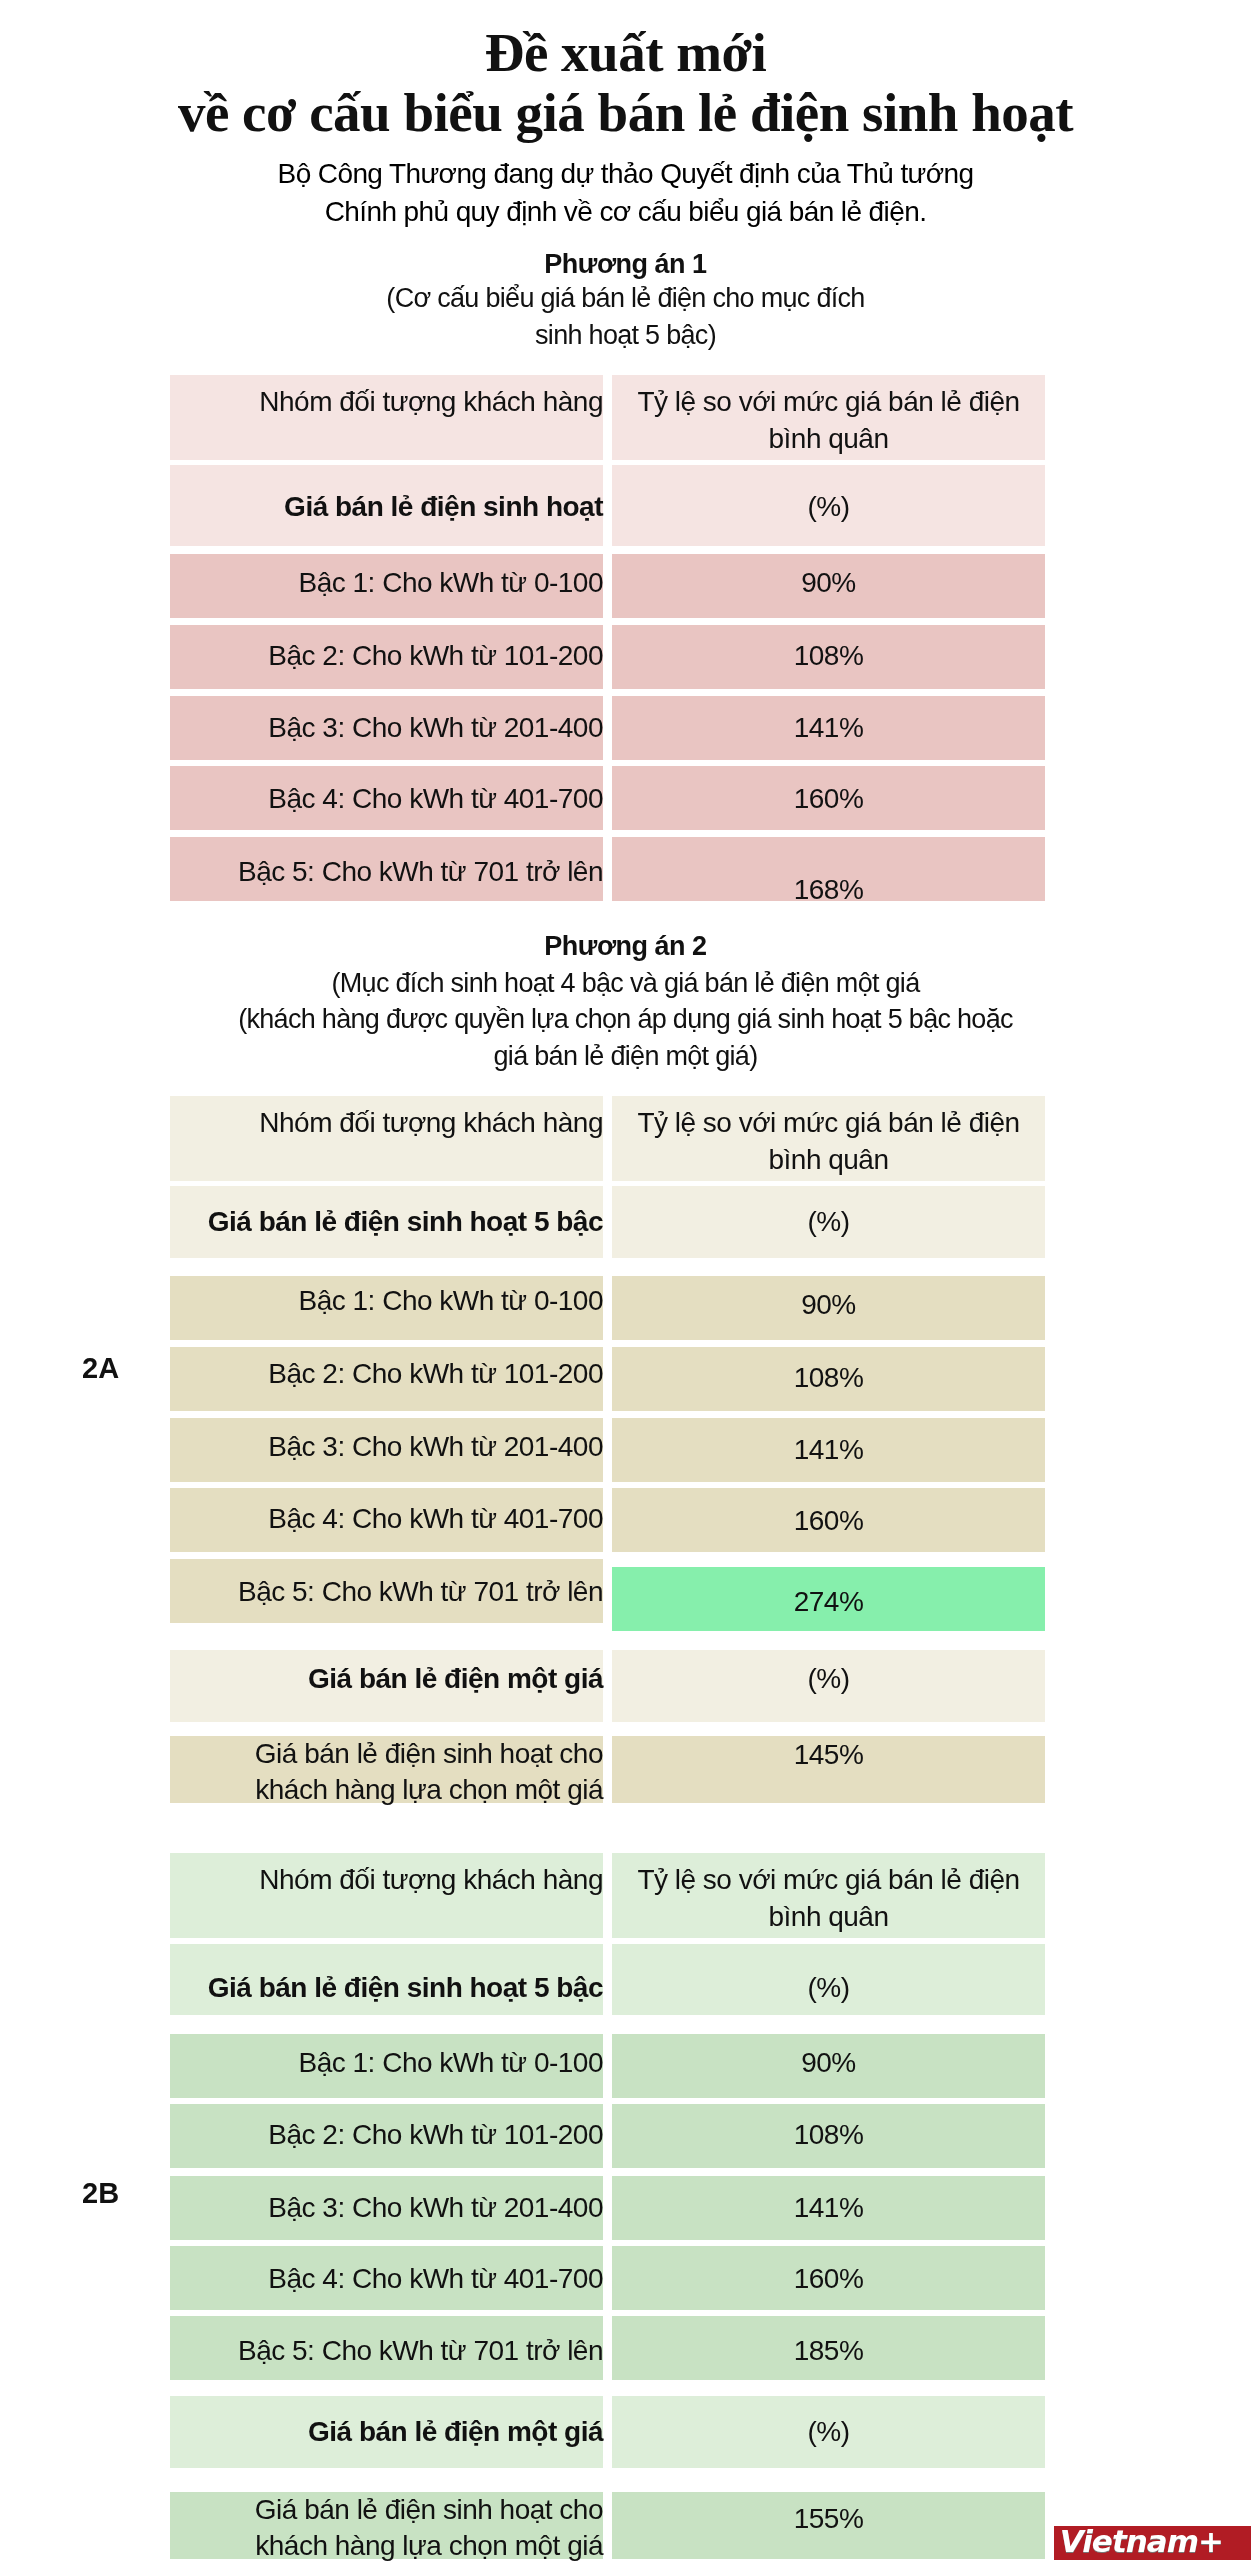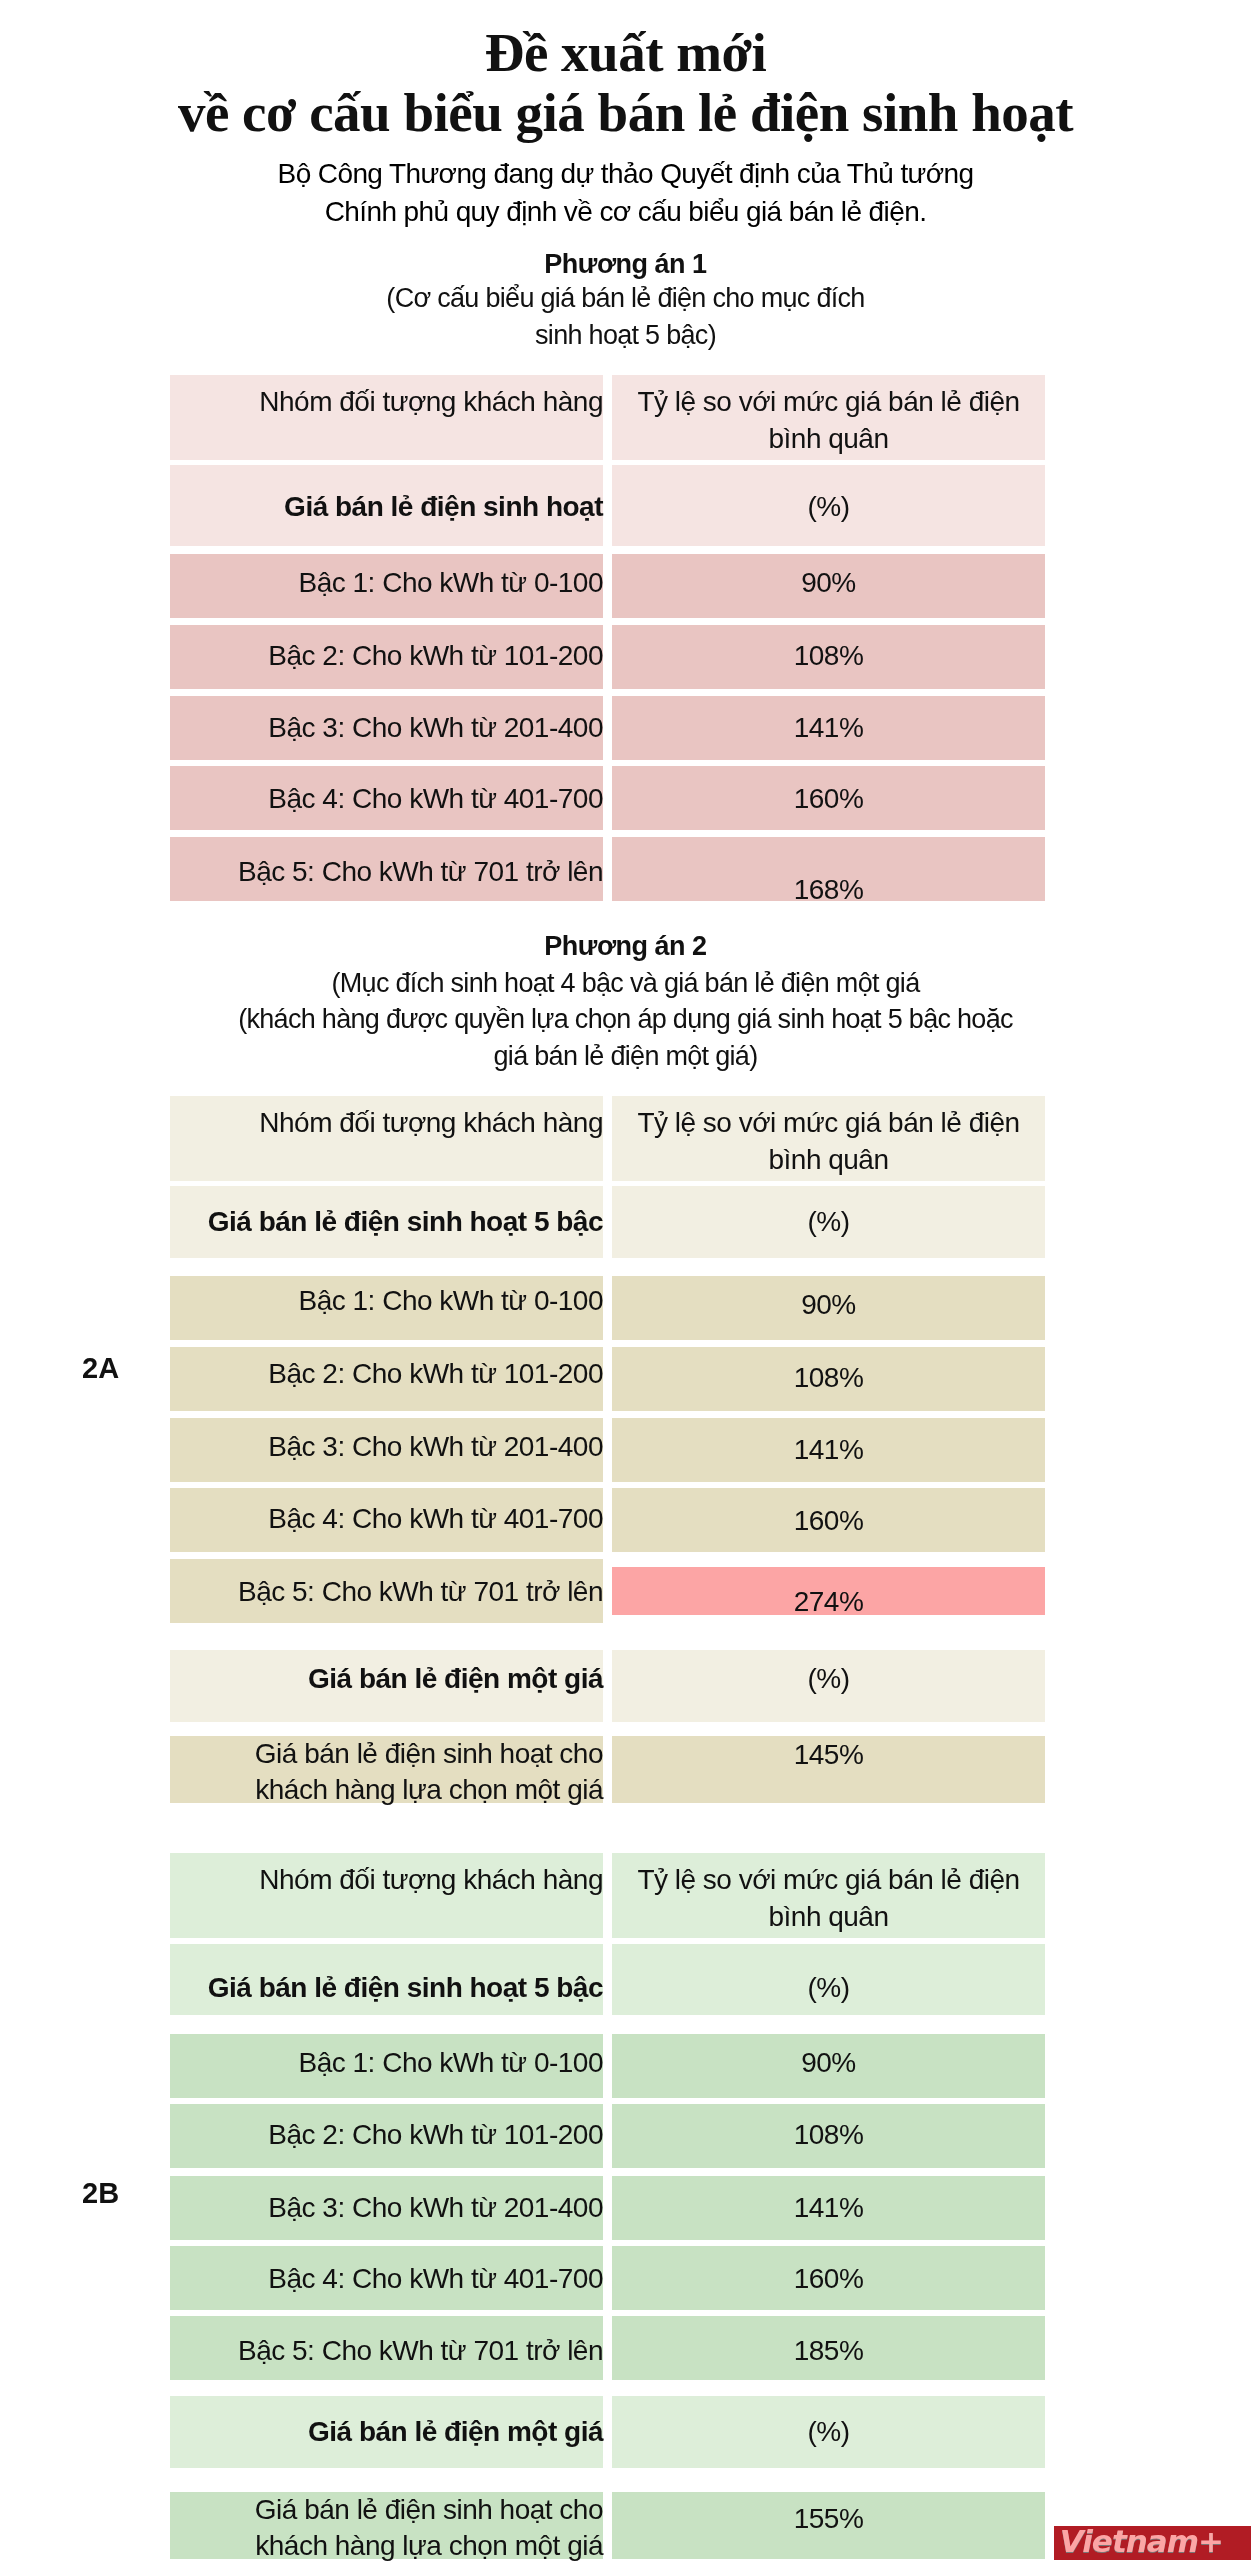--- a/index.html
+++ b/index.html
@@ -9,21 +9,21 @@
   .title { font-family:"Liberation Serif", "DejaVu Serif", serif; font-weight:bold; font-size:55px; line-height:59px; color:#111; letter-spacing:-0.5px; }
   .subtitle { font-size:28px; line-height:38px; color:#000000; letter-spacing:-0.6px; }
   .section-title { font-weight:bold; font-size:27px; line-height:35px; letter-spacing:-0.5px; }
   .section-desc { font-size:27px; line-height:37px; letter-spacing:-0.7px; }
   .cell { position:absolute; box-sizing:border-box; font-size:28px; line-height:37px; letter-spacing:-0.5px; color:#111; }
   .cl { left:170px; width:433px; padding-left:21px;text-align:right; }
   .cr { left:612px; width:433px; text-align:center; }
   .bold { font-weight:bold; }
   .group-label { position:absolute; left:82px; font-weight:bold; font-size:29px; }
   .logo { position:absolute; left:1054px; top:2526px; width:197px; height:34px; background:#b11c24; overflow:hidden; }
-  .logo span { position:absolute; left:5.8px; top:-2.9px; font-family:"DejaVu Sans", sans-serif; font-weight:bold; font-style:italic; font-size:31px; color:#fca5a5; letter-spacing:-1px; text-shadow:0 1px 0 #777; }
+  .logo span { position:absolute; left:5.8px; top:-2.9px; font-family:"DejaVu Sans", sans-serif; font-weight:bold; font-style:italic; font-size:31px; color:#ffffff; letter-spacing:-1px; text-shadow:0 1px 0 #777; }
 </style>
 </head>
 <body>
 
 <div class="abs center-text title" style="top:23px;">Đề xuất mới</div>
 <div class="abs center-text title" style="top:83px;">về cơ cấu biểu giá bán lẻ điện sinh hoạt</div>
 <div class="abs center-text subtitle" style="top:155px;">Bộ Công Thương đang dự thảo Quyết định của Thủ tướng</div>
 <div class="abs center-text subtitle" style="top:193px;">Chính phủ quy định về cơ cấu biểu giá bán lẻ điện.</div>
 
 <div class="abs center-text section-title" style="top:247px;">Phương án 1</div>
@@ -70,21 +70,21 @@
 
   <div class="cell cl" style="top:1276px;height:64px;background:#e4dec1;padding-top:5.8px;">Bậc 1: Cho kWh từ 0-100</div>
   <div class="cell cr" style="top:1276px;height:64px;background:#e4dec1;padding-top:9.6px;">90%</div>
   <div class="cell cl" style="top:1347px;height:64px;background:#e4dec1;padding-top:7.7px;">Bậc 2: Cho kWh từ 101-200</div>
   <div class="cell cr" style="top:1347px;height:64px;background:#e4dec1;padding-top:11.6px;">108%</div>
   <div class="cell cl" style="top:1418px;height:64px;background:#e4dec1;padding-top:9.6px;">Bậc 3: Cho kWh từ 201-400</div>
   <div class="cell cr" style="top:1418px;height:64px;background:#e4dec1;padding-top:12.5px;">141%</div>
   <div class="cell cl" style="top:1488px;height:64px;background:#e4dec1;padding-top:11.6px;">Bậc 4: Cho kWh từ 401-700</div>
   <div class="cell cr" style="top:1488px;height:64px;background:#e4dec1;padding-top:14.4px;">160%</div>
   <div class="cell cl" style="top:1559px;height:64px;background:#e4dec1;padding-top:13.5px;">Bậc 5: Cho kWh từ 701 trở lên</div>
-  <div class="cell cr" style="top:1567px;height:48px;background:#fca5a5;padding-top:16.4px;">274%</div>
+  <div class="cell cr" style="top:1567px;height:64px;background:#86efac;padding-top:16.4px;">274%</div>
 
   <div class="cell cl bold" style="top:1650px;height:72px;background:#f2efe2;padding-top:9.6px;">Giá bán lẻ điện một giá</div>
   <div class="cell cr" style="top:1650px;height:72px;background:#f2efe2;padding-top:9.6px;">(%)</div>
 
   <div class="cell cl" style="top:1736px;height:67px;background:#e4dec1;padding-top:0px;line-height:36px;">
     <div>Giá bán lẻ điện sinh hoạt cho</div>
     <div>khách hàng lựa chọn một giá</div>
   </div>
   <div class="cell cr" style="top:1736px;height:67px;background:#e4dec1;padding-top:0px;">145%</div>
 </div>

